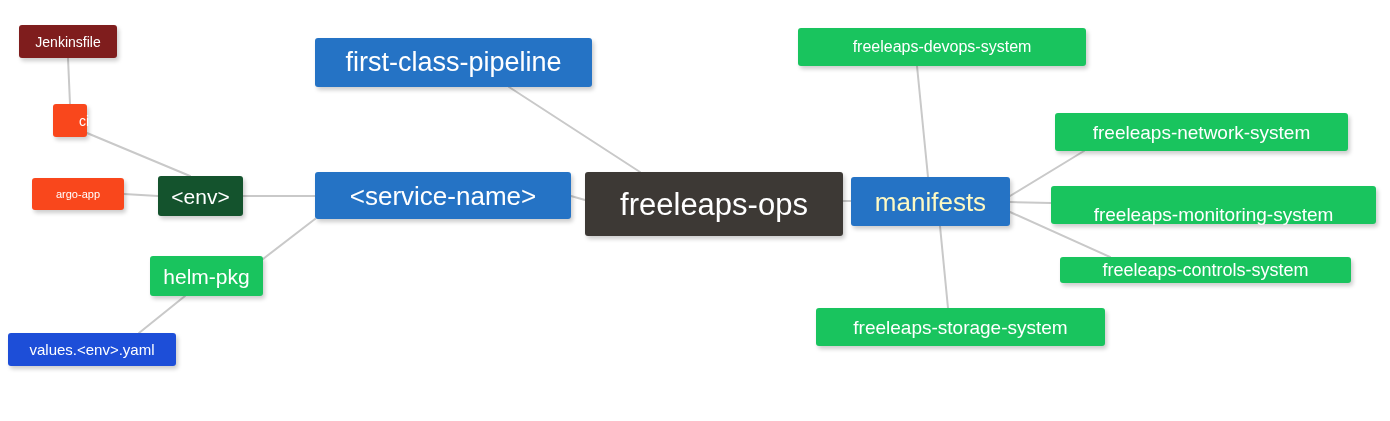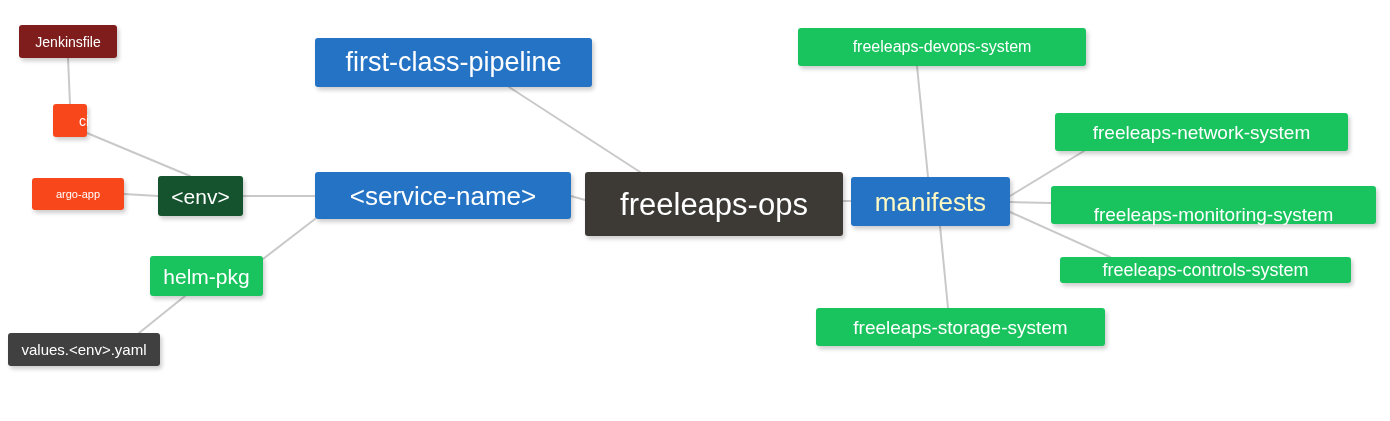--- a/index.html
+++ b/index.html
@@ -54,21 +54,21 @@
       </div>
       <div class="node" style="left: 32px; top: 178px; width: 92px; height: 32px; background: rgb(249, 71, 28); font-size: 11px; color: rgb(255, 255, 255);">
         <span>argo-app</span>
       </div>
       <div class="node" style="left: 158px; top: 176px; width: 85px; height: 40px; background: #14532d; font-size: 21px; color: rgb(255, 255, 255);">
         <span>&lt;env&gt;</span>
       </div>
       <div class="node" style="left: 150px; top: 256px; width: 113px; height: 40px; background: rgb(25, 196, 94); font-size: 21px; color: rgb(255, 255, 255);">
         <span>helm-pkg</span>
       </div>
-      <div class="node" style="left: 8px; top: 333px; width: 152px; height: 33px; background: #404040; font-size: 15px; color: rgb(255, 255, 255);">
+      <div class="node" style="left: 8px; top: 333px; width: 168px; height: 33px; background: #1d4ed8; font-size: 15px; color: rgb(255, 255, 255);">
         <span>values.&lt;env&gt;.yaml</span>
       </div>
       <div class="node" style="left: 315px; top: 38px; width: 277px; height: 49px; background: rgb(37, 115, 197); font-size: 27px; color: rgb(255, 255, 255);">
         <span>first-class-pipeline</span>
       </div>
       <div class="node" style="left: 315px; top: 172px; width: 256px; height: 47px; background: rgb(37, 115, 197); font-size: 26px; color: rgb(255, 255, 255);">
         <span>&lt;service-name&gt;</span>
       </div>
       <div class="node" style="left: 585px; top: 172px; width: 258px; height: 64px; background: rgb(61, 57, 53); font-size: 31px; color: rgb(255, 255, 255);">
         <span>freeleaps-ops</span>

